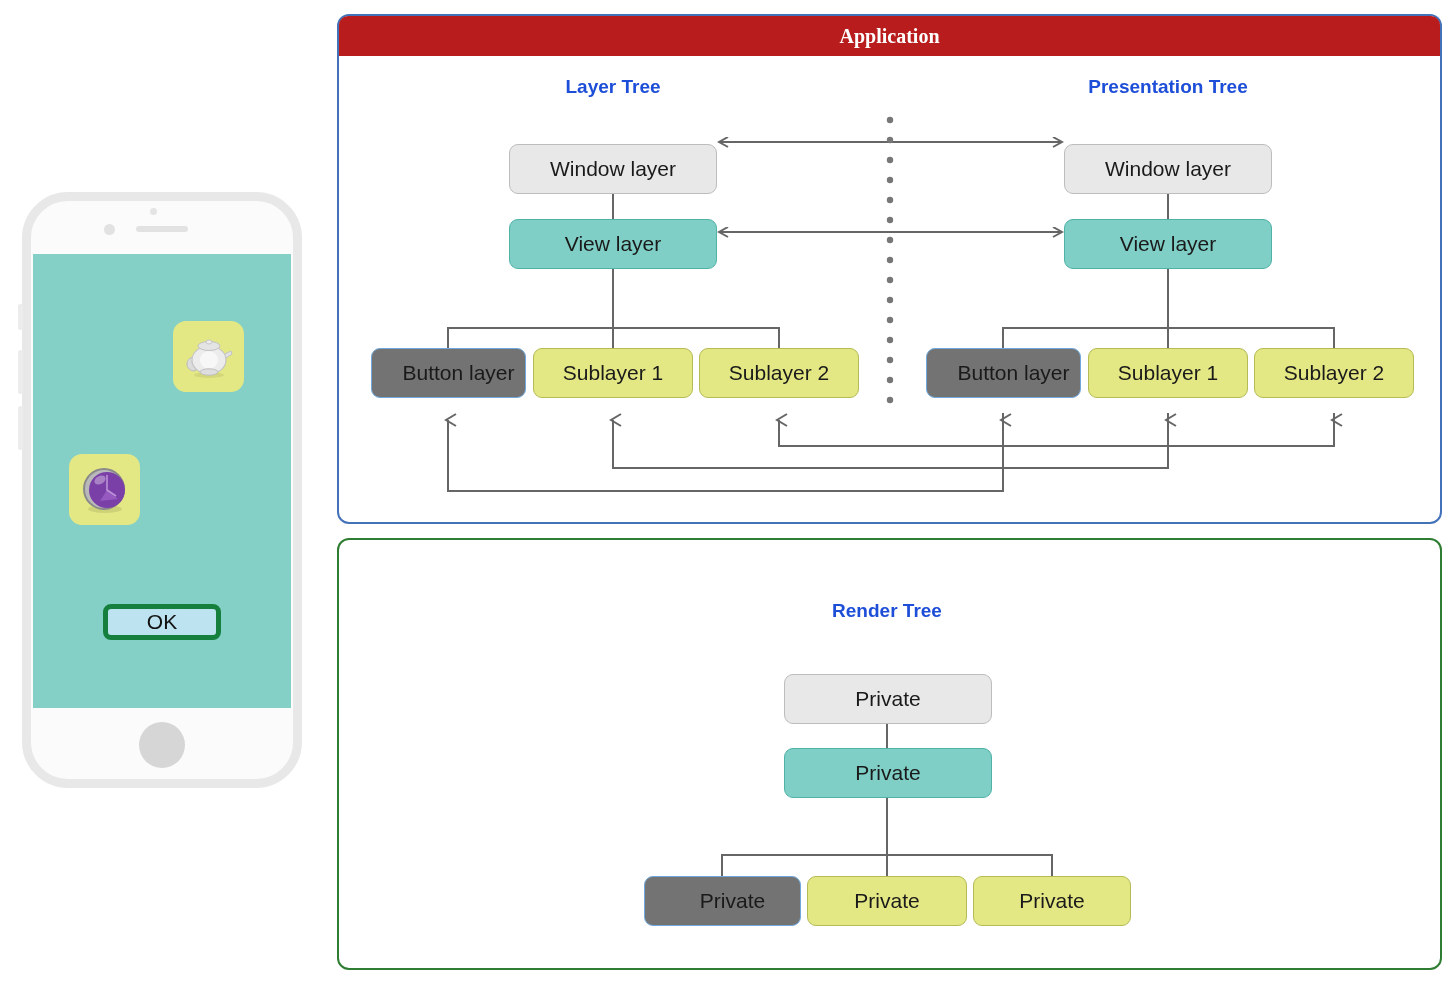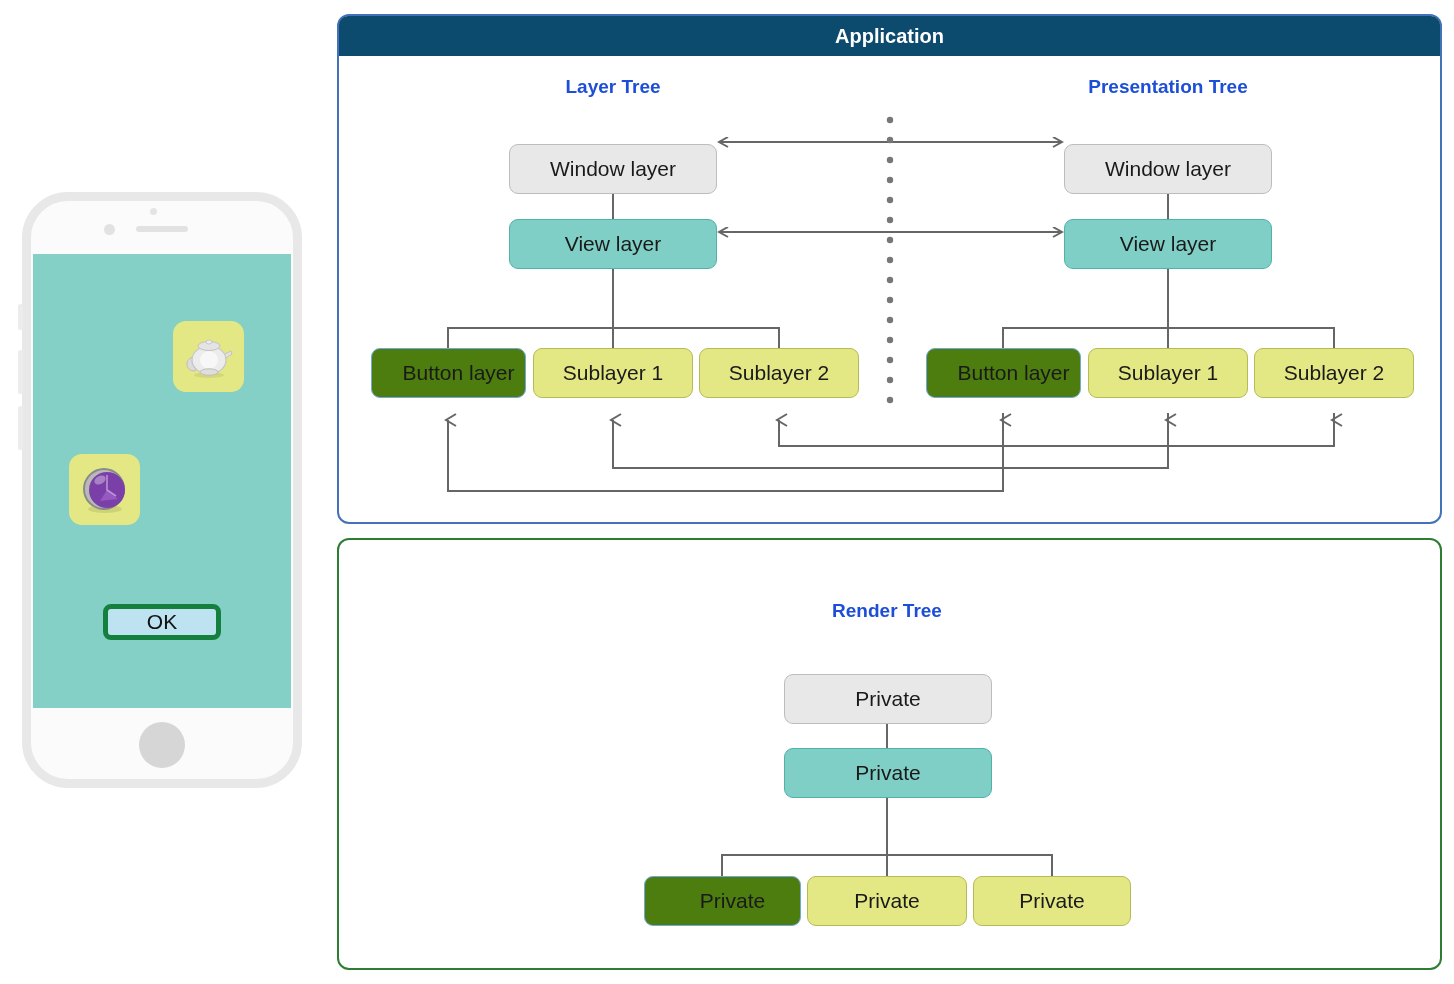--- a/index.html
+++ b/index.html
@@ -142,21 +142,21 @@
   .panel-header {
     height: 40px;
     display: flex;
     align-items: center;
     justify-content: center;
     color: #ffffff;
     font-weight: bold;
     font-size: 20px;
     border-radius: 9px 9px 0 0;
   }
-  #application-panel .panel-header { background: #0c4a6e; }
+  #application-panel .panel-header { background: #b91c1c; font-family: Liberation Serif, serif; }
   #framework-panel  .panel-header { background: #2e7d32; }
 
   .tree-title {
     position: absolute;
     font-size: 19px;
     font-weight: bold;
     color: #1d4ed8;
     text-align: center;
     white-space: nowrap;
     transform: translateX(-50%);
@@ -169,21 +169,21 @@
     display: flex;
     align-items: center;
     justify-content: center;
     border-radius: 9px;
     font-size: 21px;
     color: #1a1a1a;
     white-space: nowrap;
   }
   .node.gray   { background: #e8e8e8; border: 1.5px solid #bdbdbd; margin-top: 16px; }
   .node.teal   { background: #7fcfc6; border: 1.5px solid #4fb3a8; }
-  .node.blue   { background: #4d7c0f; border: 1.5px solid #6fa8dc; padding-left: 20px; }
+  .node.blue   { background: #737373; border: 1.5px solid #6fa8dc; padding-left: 20px; }
   .node.yellow { background: #e4e884; border: 1.5px solid #b5bb55; }
 
   svg.edges {
     position: absolute;
     left: 0;
     top: 0;
     overflow: visible;
     pointer-events: none;
   }
 </style>

